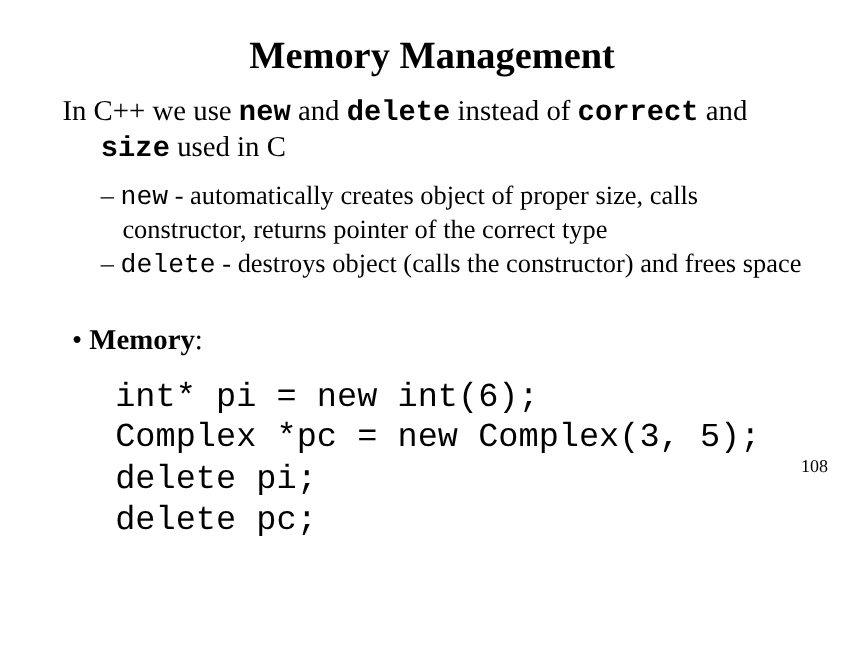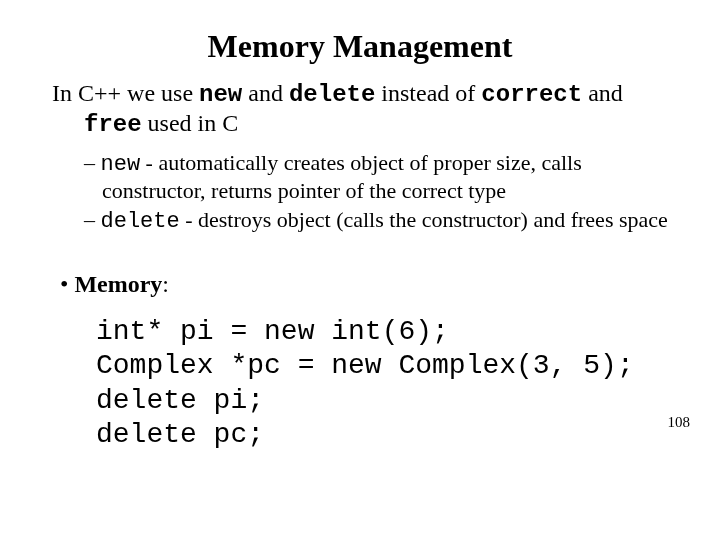--- a/index.html
+++ b/index.html
@@ -63,35 +63,35 @@
     font-family: "Courier New", Courier, monospace;
     font-size: 28px;
     white-space: pre;
     padding-left: 44px;
     margin-top: 16px;
     line-height: 1.22;
   }
   .pagenum {
     position: absolute;
     right: 30px;
-    bottom: 1px;
+    bottom: 34px;
     font-size: 15px;
   }
 </style>
 </head>
 <body>
 
 <div class="slide">
 
   <div class="title">Memory Management</div>
 
   <div class="body">
 
     <div class="intro">
-      <span>In C++ we use </span><span class="mono-b">new</span><span> and </span><span class="mono-b">delete</span><span> instead of </span><span class="mono-b">correct</span><span> and  </span><span class="mono-b">free</span><span>  used in C</span>
+      <span>In C++ we use </span><span class="mono-b">new</span><span> and </span><span class="mono-b">delete</span><span> instead of </span><span class="mono-b">correct</span><span> and  </span><span class="mono-b">size</span><span>  used in C</span>
     </div>
 
     <div class="sublist">
       <div class="sub-item">
         <span>– </span><span class="mono">new</span><span> - automatically creates object of proper size, calls constructor, returns pointer of the correct type</span>
       </div>
       <div class="sub-item">
         <span>– </span><span class="mono">delete</span><span> - destroys object (calls the constructor) and frees space</span>
       </div>
     </div>

